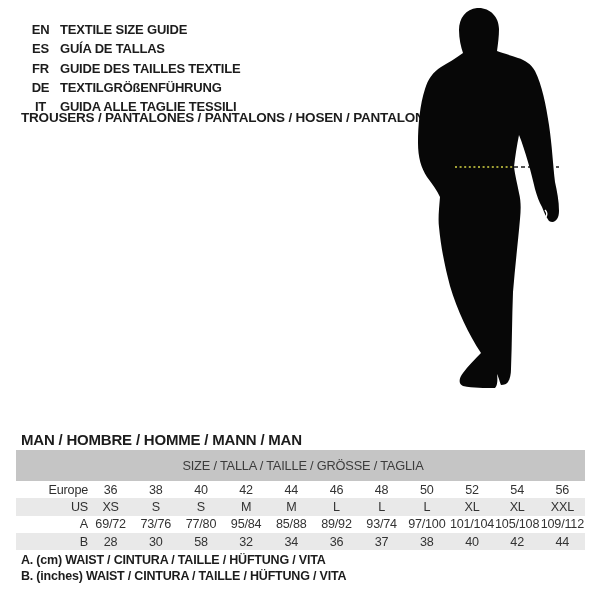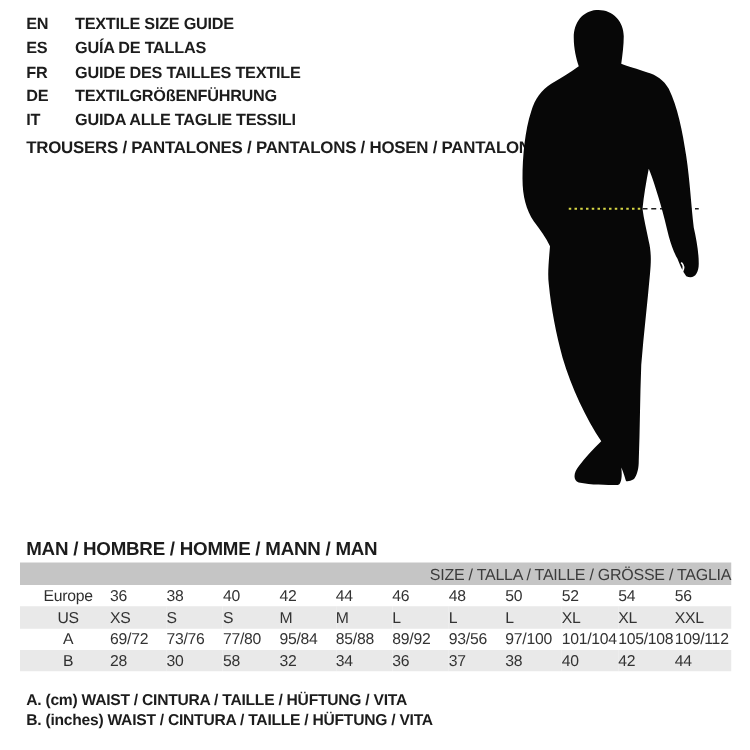--- a/index.html
+++ b/index.html
@@ -6,21 +6,21 @@
   body{
     width:600px;height:600px;
     background:#ffffff;
     font-family:"Liberation Sans", sans-serif;
     color:#1c1c1c;
     overflow:hidden;
   }
   .page{position:relative;width:600px;height:600px;background:#fff;}
 
   
-  .lang-list{position:absolute;left:21px;top:9px;}
+  .lang-list{position:absolute;left:21px;top:20px;text-align:center;}
   .lang-row{display:flex;line-height:19.3px;font-size:13px;font-weight:700;letter-spacing:-0.2px;}
   .lang-code{width:39px;flex:0 0 39px;}
   .lang-label{white-space:nowrap;}
 
   
   .category{position:absolute;left:21px;top:110px;font-size:13.5px;font-weight:700;letter-spacing:-0.2px;white-space:nowrap;}
 
   
   .figure-wrap{position:absolute;left:405px;top:5px;width:180px;height:385px;}
   .figure-wrap svg{display:block;width:180px;height:385px;}
@@ -33,25 +33,25 @@
   .gender{position:absolute;left:21px;top:431px;font-size:15px;font-weight:700;letter-spacing:-0.2px;white-space:nowrap;}
 
   
   table.size-table{
     position:absolute;left:16px;top:450px;width:569px;
     border-collapse:collapse;table-layout:fixed;
     font-size:12.6px;letter-spacing:-0.2px;
   }
   table.size-table th{
     background:var(--header-bg,#c5c5c5);
-    color:#3c3c3c;font-weight:400;text-align:right;
-    height:18px;padding:0 0 0 5px;font-size:12.8px;
+    color:#3c3c3c;font-weight:400;text-align:center;
+    height:31px;padding:0 0 0 5px;font-size:12.8px;
   }
-  table.size-table td{height:17.3px;padding:0;color:#333;font-weight:400;}
-  table.size-table td.row-label{text-align:center;padding-left:5px;color:#2f2f2f;margin-left:40px;}
+  table.size-table td{height:17.3px;padding:0;color:#333;font-weight:400;text-align:center;}
+  table.size-table td.row-label{text-align:right;padding-left:5px;color:#2f2f2f;margin-left:40px;}
   table.size-table tr.alt td{background:var(--alt-row-bg,#e9e9e9);}
 
   
   .notes{position:absolute;left:21px;top:553px;}
   .note-line{font-size:12.5px;font-weight:700;line-height:15.5px;letter-spacing:-0.2px;white-space:nowrap;}
 </style>
 </head>
 <body>
 
 <div class="page" data-name="size-guide-page">
@@ -182,21 +182,21 @@
           <td data-name="size-cell">XXL</td>
         </tr>
         <tr data-name="table-row">
           <td class="row-label" data-name="row-label">A</td>
           <td data-name="size-cell">69/72</td>
           <td data-name="size-cell">73/76</td>
           <td data-name="size-cell">77/80</td>
           <td data-name="size-cell">95/84</td>
           <td data-name="size-cell">85/88</td>
           <td data-name="size-cell">89/92</td>
-          <td data-name="size-cell">93/56</td>
+          <td data-name="size-cell">93/74</td>
           <td data-name="size-cell">97/100</td>
           <td data-name="size-cell">101/104</td>
           <td data-name="size-cell">105/108</td>
           <td data-name="size-cell">109/112</td>
         </tr>
         <tr data-name="table-row" class="alt">
           <td class="row-label" data-name="row-label">B</td>
           <td data-name="size-cell">28</td>
           <td data-name="size-cell">30</td>
           <td data-name="size-cell">58</td>

